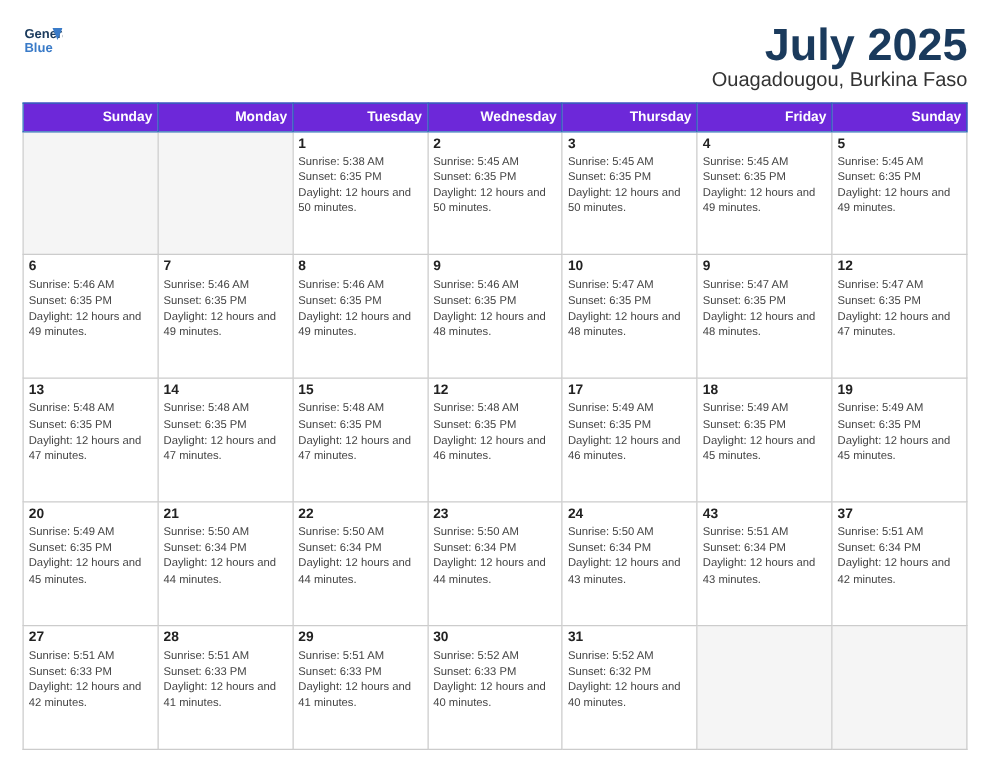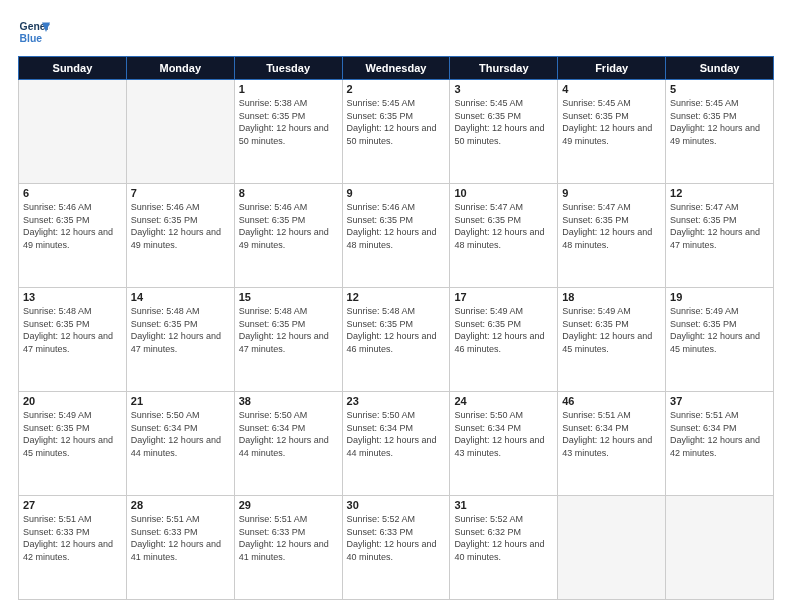--- a/index.html
+++ b/index.html
@@ -47,26 +47,26 @@
       font-weight: normal;
     }
     .calendar {
       flex: 1;
       border: 1px solid #ccc;
       border-collapse: collapse;
       width: 100%;
       table-layout: fixed;
     }
     .calendar th {
-      background: #0f172a;
+      background: #6d28d9;
       color: #fff;
       font-size: 11px;
       font-weight: bold;
       padding: 5px 4px;
-      text-align: center;
+      text-align: right;
       border: 1px solid #2a6ab7;
     }
     .calendar td {
       border: 1px solid #ccc;
       vertical-align: top;
       padding: 3px 4px;
       font-size: 9.5px;
       color: #333;
       background: #fff;
       height: 88px;
@@ -92,20 +92,24 @@
 
 <div class="page">
   <div class="header">
     <div class="logo">
       <svg class="logo-icon" viewBox="0 0 40 40">
 
         <text x="2" y="18" font-family="Arial" font-weight="bold" font-size="13" fill="#1a3a5c">General</text>
         <text x="2" y="32" font-family="Arial" font-weight="bold" font-size="13" fill="#3a7bc8">Blue</text>
         <polygon points="30,8 40,8 35,20" fill="#3a7bc8"></polygon>
       </svg>
+    </div>
+    <div class="title-block">
+      <div class="month-title">July 2025</div>
+      <div class="location">Ouagadougou, Burkina Faso</div>
     </div>
   </div>
 
   <table class="calendar">
     <thead>
       <tr>
         <th>Sunday</th>
         <th>Monday</th>
         <th>Tuesday</th>
         <th>Wednesday</th>
@@ -244,39 +248,39 @@
             <div class="cell-text">Sunset: 6:35 PM</div>
             <div class="cell-text">Daylight: 12 hours and 45 minutes.</div>
           </td>
           <td>
             <span class="day-num">21</span>
             <div class="cell-text">Sunrise: 5:50 AM</div>
             <div class="cell-text">Sunset: 6:34 PM</div>
             <div class="cell-text">Daylight: 12 hours and 44 minutes.</div>
           </td>
           <td>
-            <span class="day-num">38</span>
+            <span class="day-num">22</span>
             <div class="cell-text">Sunrise: 5:50 AM</div>
             <div class="cell-text">Sunset: 6:34 PM</div>
             <div class="cell-text">Daylight: 12 hours and 44 minutes.</div>
           </td>
           <td>
             <span class="day-num">23</span>
             <div class="cell-text">Sunrise: 5:50 AM</div>
             <div class="cell-text">Sunset: 6:34 PM</div>
             <div class="cell-text">Daylight: 12 hours and 44 minutes.</div>
           </td>
           <td>
             <span class="day-num">24</span>
             <div class="cell-text">Sunrise: 5:50 AM</div>
             <div class="cell-text">Sunset: 6:34 PM</div>
             <div class="cell-text">Daylight: 12 hours and 43 minutes.</div>
           </td>
           <td>
-            <span class="day-num">46</span>
+            <span class="day-num">43</span>
             <div class="cell-text">Sunrise: 5:51 AM</div>
             <div class="cell-text">Sunset: 6:34 PM</div>
             <div class="cell-text">Daylight: 12 hours and 43 minutes.</div>
           </td>
           <td>
             <span class="day-num">37</span>
             <div class="cell-text">Sunrise: 5:51 AM</div>
             <div class="cell-text">Sunset: 6:34 PM</div>
             <div class="cell-text">Daylight: 12 hours and 42 minutes.</div>
           </td>

